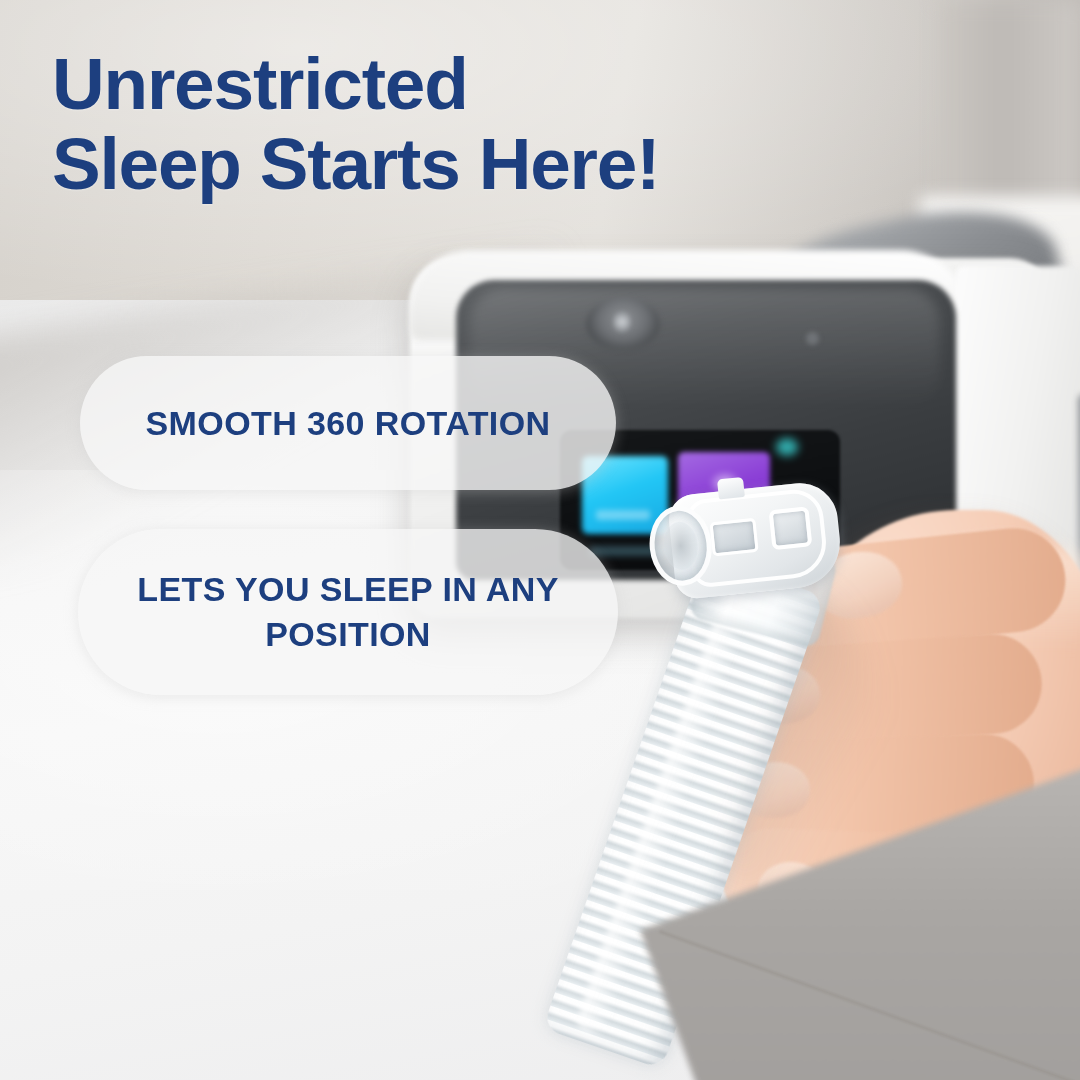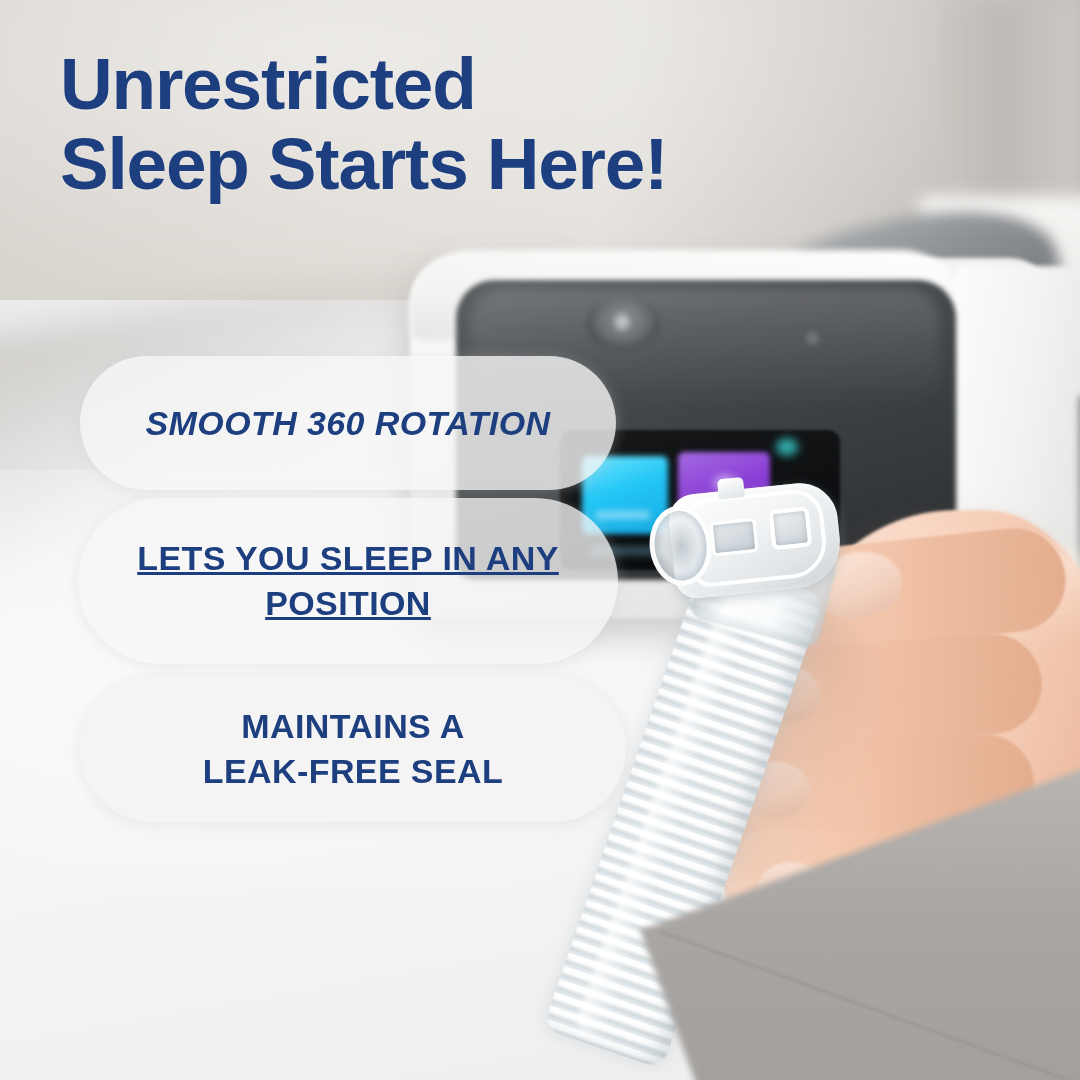--- a/index.html
+++ b/index.html
@@ -315,41 +315,40 @@
   
   .headline {
     position:absolute; left:52px; top:44px;
     font-size:73px;
     line-height:80px;
     font-weight:bold;
     letter-spacing:-1.2px;
     color:#1d3f7f;
     white-space:pre-line;
     text-shadow:0 1px 2px rgba(255,255,255,.35);
-    margin-left:8px;
   }
 
   
   .pill {
     position:absolute;
     display:flex; align-items:center; justify-content:center;
     text-align:center;
     color:#1d3f7f;
     font-weight:bold;
     font-size:34px;
     line-height:45px;
     letter-spacing:.4px;
     border-radius:999px;
     background:rgba(246,246,246,.80);
     box-shadow:0 2px 14px rgba(200,200,200,.35);
     white-space:pre-line;
     padding:0 24px;
   }
-  .pill-1 { left:80px;  top:356px; width:536px; height:134px;font-style:italic; }
-  .pill-2 { left:78px;  top:498px; width:540px; height:166px; background:rgba(246,246,246,.78);text-decoration:underline; }
+  .pill-1 { left:80px;  top:356px; width:536px; height:134px; }
+  .pill-2 { left:78px;  top:529px; width:540px; height:166px; background:rgba(246,246,246,.78); }
   .pill-3 { left:80px;  top:676px; width:546px; height:146px; background:rgba(243,243,243,.86); }
   .pill-4 { left:88px;  top:858px; width:534px; height:142px; background:rgba(244,244,244,.60); box-shadow:none; }
 </style>
 </head>
 <body>
 
 <div id="stage">
 
   <div class="photo">
 
@@ -419,17 +418,15 @@
   </div>
 
   <div class="headline">Unrestricted
 Sleep Starts Here!</div>
 
   <div class="pill pill-1">SMOOTH 360 ROTATION</div>
 
   <div class="pill pill-2">LETS YOU SLEEP IN ANY
 POSITION</div>
 
-  <div class="pill pill-3">MAINTAINS A
-LEAK-FREE SEAL</div>
 
 
 </div>
 
 </body></html>

